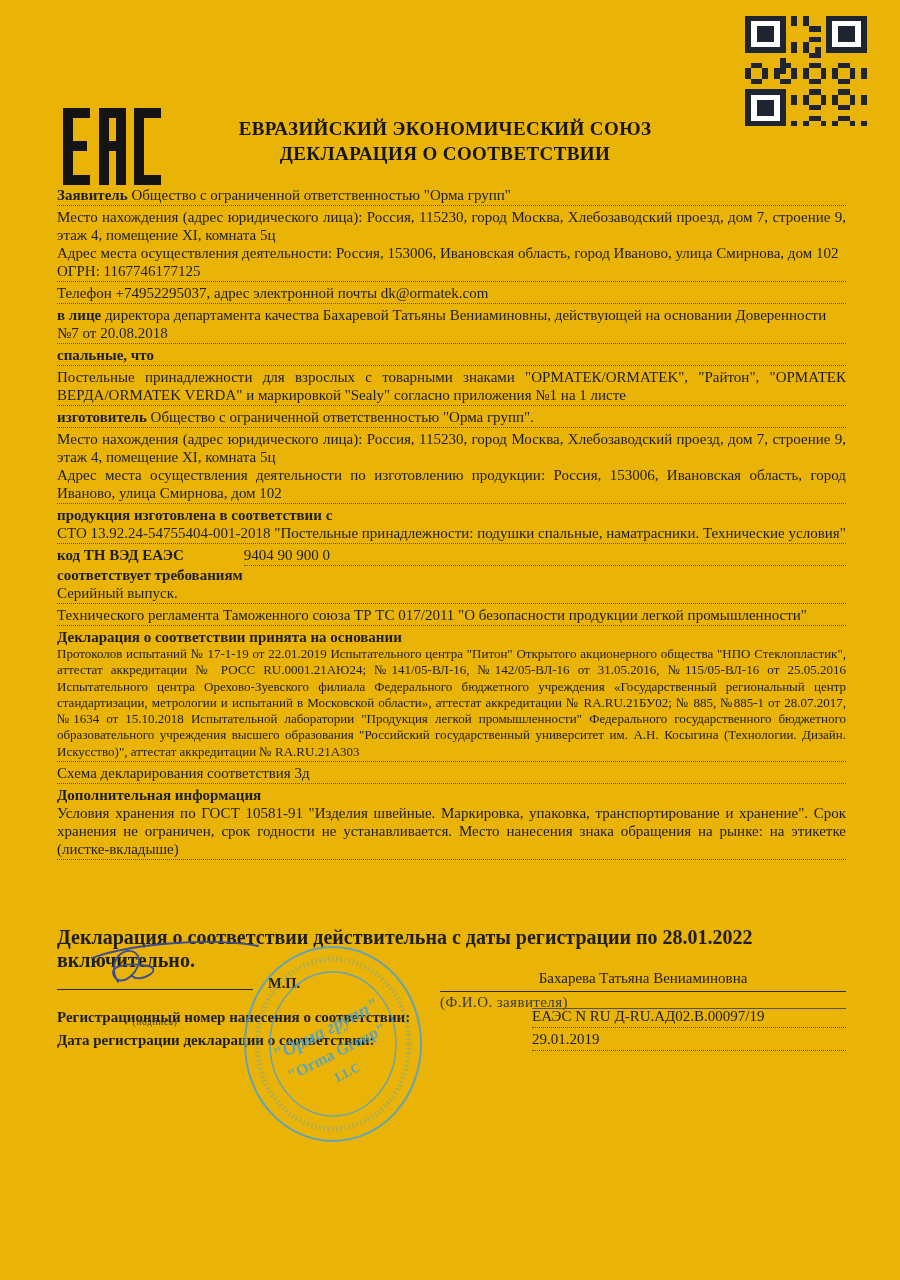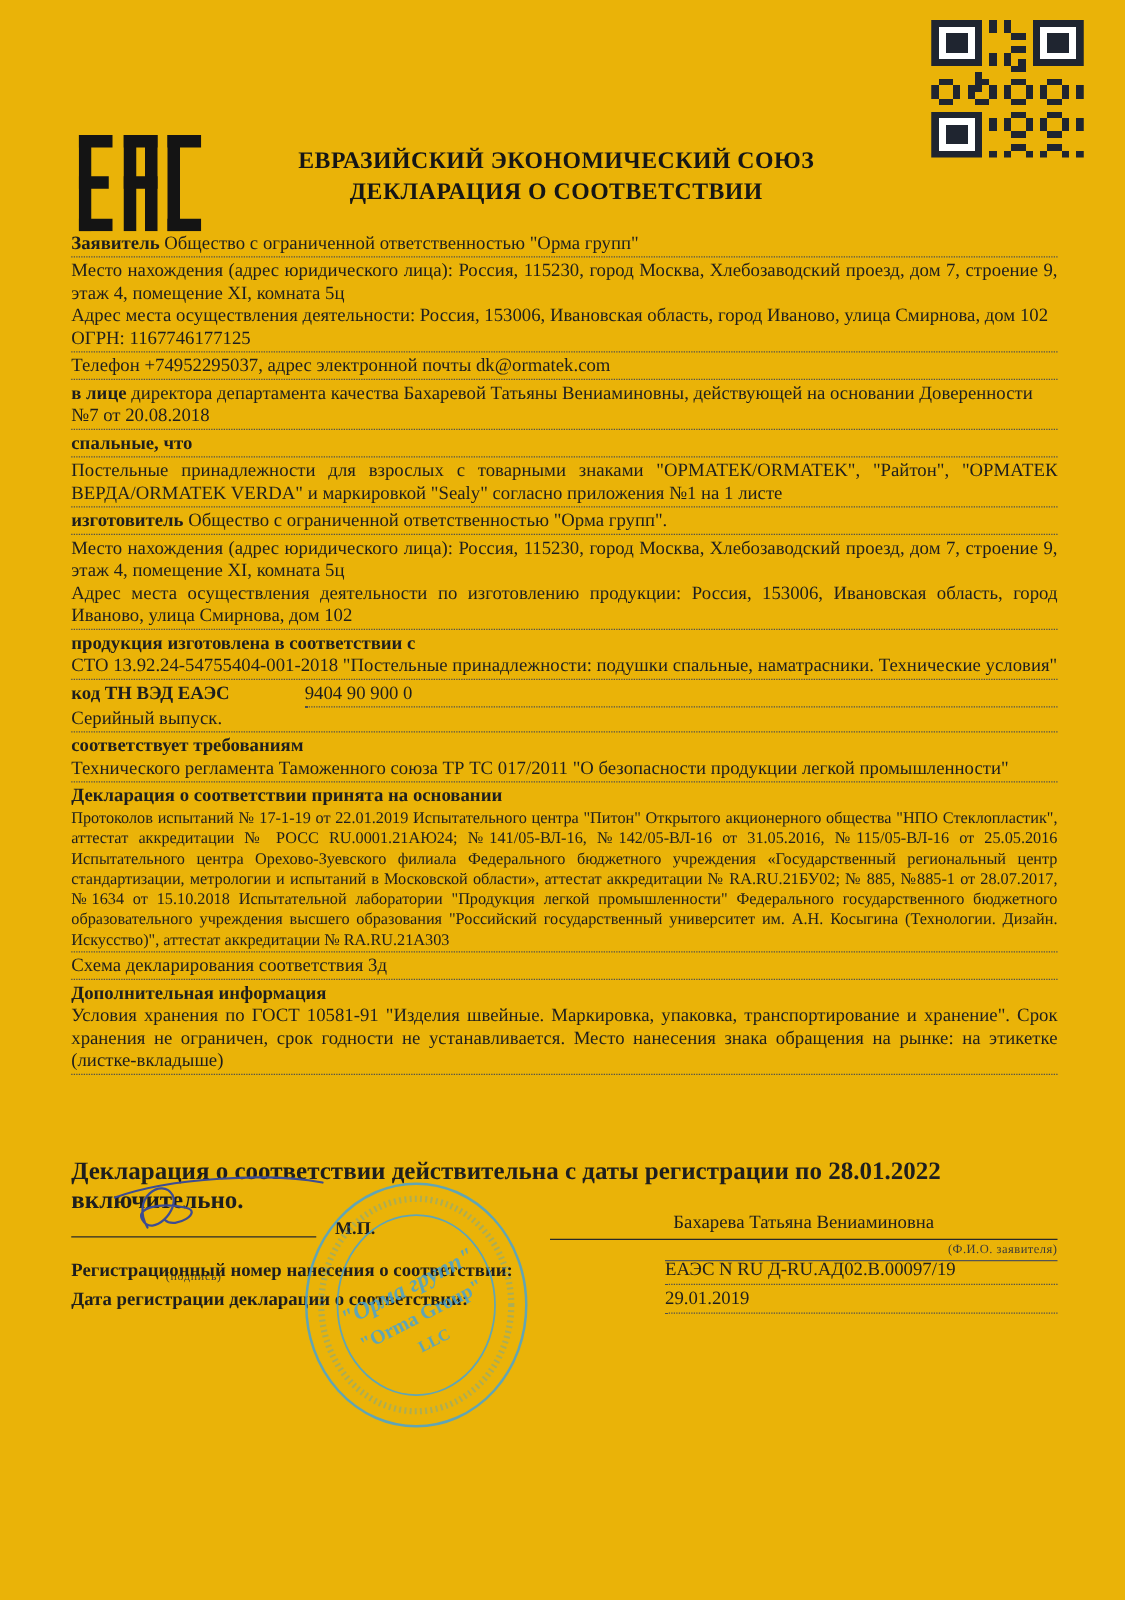--- a/index.html
+++ b/index.html
@@ -25,21 +25,21 @@
   .tnved .code { margin-left:60px; flex:1; border-bottom:1px dotted #4e4e4e; padding-bottom:1px; }
   
   .validity { position:absolute; left:57px; top:926px; width:789px; font-weight:bold; font-size:20px; }
   
   .sig-svg { position:absolute; left:88px; top:936px; width:175px; height:58px; z-index:3; }
   .sig-line { position:absolute; left:57px; top:989px; width:196px; border-top:1.5px solid #2a2a2a; }
   .sig-caption { position:absolute; left:57px; top:1017px; width:196px; text-align:center; font-size:9.5px; letter-spacing:0.6px; color:#3a3a3a; }
   .mp { position:absolute; left:268px; top:975px; font-weight:bold; font-size:14.5px; z-index:4; }
   .fio-name { position:absolute; left:440px; top:970px; width:406px; text-align:center; font-size:15px; }
   .fio-line { position:absolute; left:440px; top:991px; width:406px; border-top:1.5px solid #2a2a2a; }
-  .fio-caption { position:absolute; left:440px; top:994px; width:406px; text-align:right; font-size:10px; letter-spacing:0.4px; color:#3a3a3a; }
+  .fio-caption { position:absolute; left:440px; top:994px; width:406px; text-align:left; font-size:15px; letter-spacing:0.4px; color:#3a3a3a; }
   .stamp { position:absolute; left:238px; top:942px; width:190px; height:205px; z-index:5; opacity:0.85; }
   
   .reg-row { position:absolute; left:57px; width:789px; }
   .reg-row.r1 { top:1008px; }
   .reg-row.r2 { top:1031px; }
   .reg-label { font-weight:bold; font-size:15px; }
   .reg-value {
     position:absolute; left:475px; top:0; right:0; font-weight:normal; font-size:15px;
     border-bottom:1px dotted #4e4e4e; padding-bottom:2px;
   }
@@ -194,23 +194,23 @@
     <p class="p just">Место нахождения (адрес юридического лица): Россия, 115230, город Москва, Хлебозаводский проезд, дом 7, строение 9, этаж 4, помещение XI, комната 5ц</p>
     <p class="p just dotted">Адрес места осуществления деятельности по изготовлению продукции: Россия, 153006, Ивановская область, город Иваново, улица Смирнова, дом 102</p>
 
     <div class="row b">продукция изготовлена в соответствии с</div>
     <p class="p just dotted">СТО 13.92.24-54755404-001-2018 "Постельные принадлежности: подушки спальные, наматрасники. Технические условия"</p>
 
     <div class="tnved">
       <span class="b">код ТН ВЭД ЕАЭС</span>
       <span class="code">9404 90 900 0</span>
     </div>
+    <div class="row b">соответствует требованиям</div>
+
     <div class="row dotted">Серийный выпуск.</div>
-
-    <div class="row b">соответствует требованиям</div>
     <p class="p just dotted">Технического регламента Таможенного союза ТР ТС 017/2011 "О безопасности продукции легкой промышленности"</p>
 
     <div class="row b">Декларация о соответствии принята на основании</div>
     <p class="p just small dotted">Протоколов испытаний № 17-1-19 от 22.01.2019 Испытательного центра "Питон" Открытого акционерного общества "НПО Стеклопластик", аттестат аккредитации № РОСС RU.0001.21АЮ24; №141/05-ВЛ-16, №142/05-ВЛ-16 от 31.05.2016, №115/05-ВЛ-16 от 25.05.2016 Испытательного центра Орехово-Зуевского филиала Федерального бюджетного учреждения «Государственный региональный центр стандартизации, метрологии и испытаний в Московской области», аттестат аккредитации № RA.RU.21БУ02; № 885, №885-1 от 28.07.2017, №1634 от 15.10.2018 Испытательной лаборатории "Продукция легкой промышленности" Федерального государственного бюджетного образовательного учреждения высшего образования "Российский государственный университет им. А.Н. Косыгина (Технологии. Дизайн. Искусство)", аттестат аккредитации № RA.RU.21А303</p>
 
     <div class="row dotted">Схема декларирования соответствия 3д</div>
 
     <div class="row b">Дополнительная информация</div>
     <p class="p just dotted">Условия хранения по ГОСТ 10581-91 "Изделия швейные. Маркировка, упаковка, транспортирование и хранение". Срок хранения не ограничен, срок годности не устанавливается. Место нанесения знака обращения на рынке: на этикетке (листке-вкладыше)</p>
   </div>

